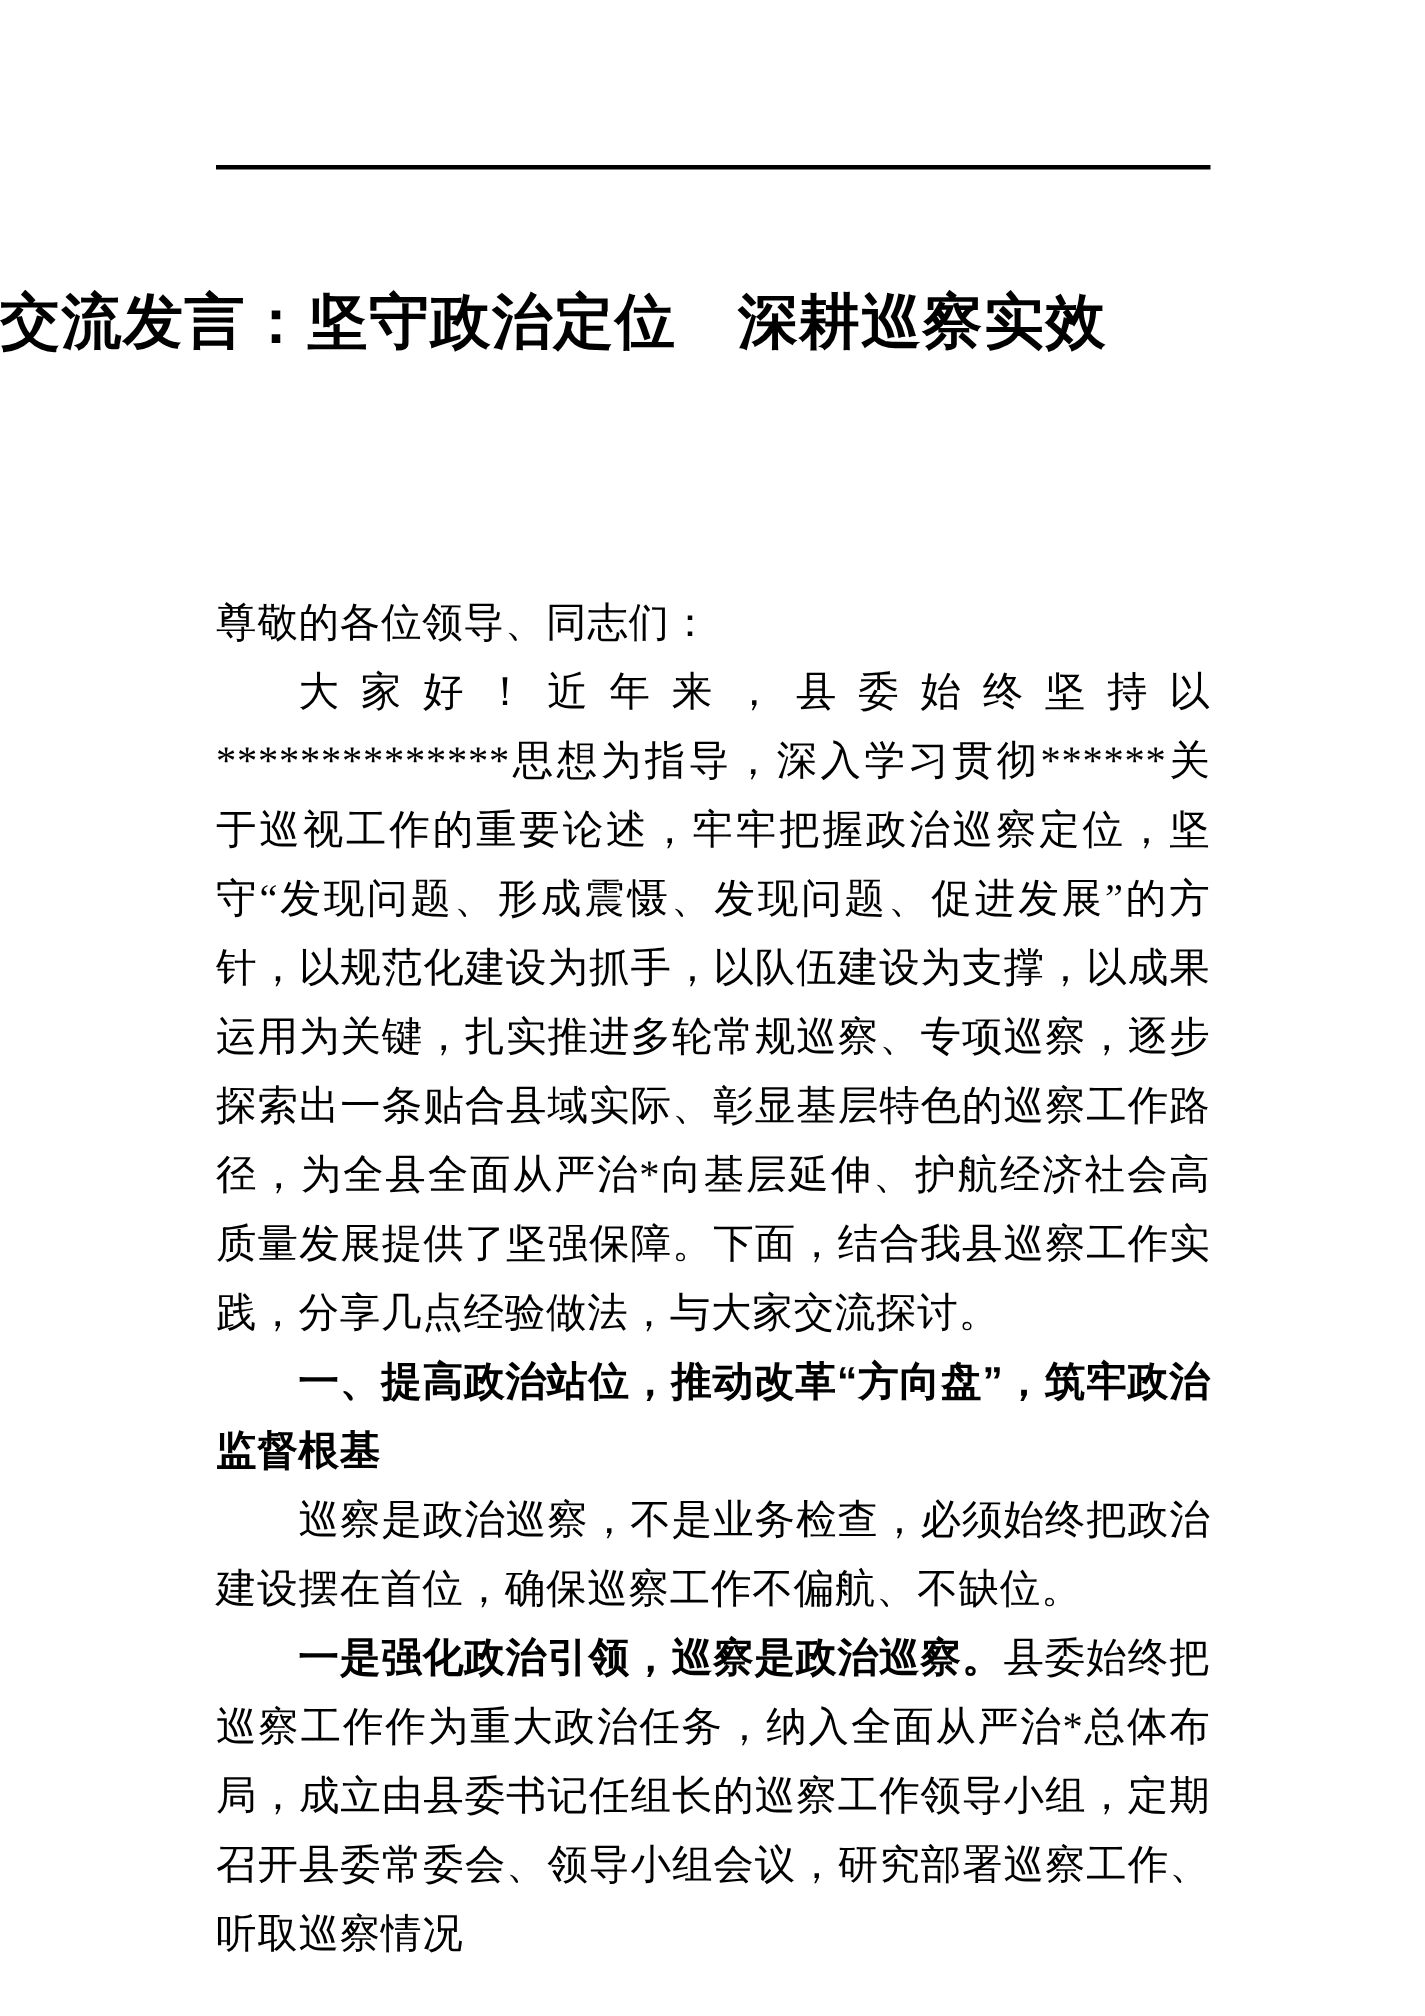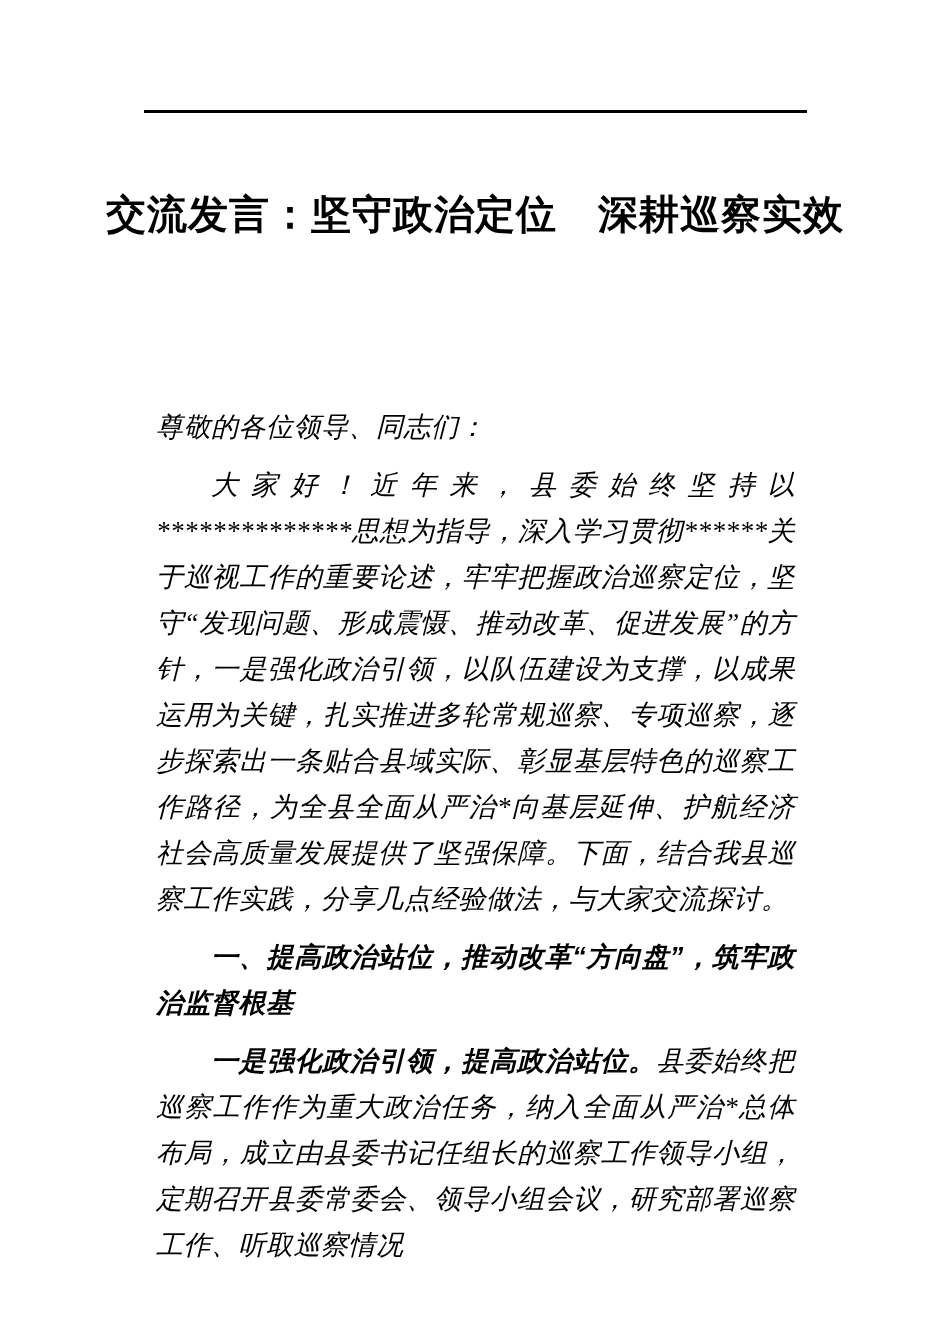--- a/index.html
+++ b/index.html
@@ -21,43 +21,42 @@
     top: 110px;
     width: 663px;
     height: 3px;
     background: #000000;
   }
   .title-block {
     position: absolute;
     left: 0;
     top: 181px;
     width: 950px;
-    text-align: center;
+    text-align: left;
     font-family: "Liberation Serif", "DejaVu Serif", serif;
     font-weight: bold;
     font-size: 40px;
     line-height: 68px;
     letter-spacing: 1px;
     white-space: nowrap;
   }
   .content {
     position: absolute;
     left: 144px;
     top: 392px;
     width: 663px;
     font-family: "Liberation Serif", "DejaVu Serif", serif;
     font-size: 27px;
     line-height: 46px;
     text-align: justify;
     letter-spacing: 0.5px;
   }
   .content p {
-    margin: 12px;
+    margin: 0;
     padding: 0;
-    font-style: italic;
   }
   .indent {
     text-indent: 55px;
   }
   .salutation {
     text-indent: 0;
   }
   .heading,
   .lead-bold {
     font-family: "Liberation Sans", "DejaVu Sans", sans-serif;
@@ -72,22 +71,23 @@
   <div class="header-rule"></div>
 
   <div class="title-block">
     <div class="title-line">交流发言：坚守政治定位　深耕巡察实效</div>
   </div>
 
   <div class="content">
 
     <p class="salutation">尊敬的各位领导、同志们：</p>
 
-    <p class="indent">大家好！近年来，县委始终坚持以**************思想为指导，深入学习贯彻******关于巡视工作的重要论述，牢牢把握政治巡察定位，坚守“发现问题、形成震慑、推动改革、促进发展”的方针，一是强化政治引领，以队伍建设为支撑，以成果运用为关键，扎实推进多轮常规巡察、专项巡察，逐步探索出一条贴合县域实际、彰显基层特色的巡察工作路径，为全县全面从严治*向基层延伸、护航经济社会高质量发展提供了坚强保障。下面，结合我县巡察工作实践，分享几点经验做法，与大家交流探讨。</p>
+    <p class="indent">大家好！近年来，县委始终坚持以**************思想为指导，深入学习贯彻******关于巡视工作的重要论述，牢牢把握政治巡察定位，坚守“发现问题、形成震慑、发现问题、促进发展”的方针，以规范化建设为抓手，以队伍建设为支撑，以成果运用为关键，扎实推进多轮常规巡察、专项巡察，逐步探索出一条贴合县域实际、彰显基层特色的巡察工作路径，为全县全面从严治*向基层延伸、护航经济社会高质量发展提供了坚强保障。下面，结合我县巡察工作实践，分享几点经验做法，与大家交流探讨。</p>
 
     <p class="heading indent">一、提高政治站位，推动改革“方向盘”，筑牢政治监督根基</p>
 
+    <p class="indent">巡察是政治巡察，不是业务检查，必须始终把政治建设摆在首位，确保巡察工作不偏航、不缺位。</p>
 
-    <p class="indent"><span class="lead-bold">一是强化政治引领，提高政治站位。</span><span>县委始终把巡察工作作为重大政治任务，纳入全面从严治*总体布局，成立由县委书记任组长的巡察工作领导小组，定期召开县委常委会、领导小组会议，研究部署巡察工作、听取巡察情况</span></p>
+    <p class="indent"><span class="lead-bold">一是强化政治引领，巡察是政治巡察。</span><span>县委始终把巡察工作作为重大政治任务，纳入全面从严治*总体布局，成立由县委书记任组长的巡察工作领导小组，定期召开县委常委会、领导小组会议，研究部署巡察工作、听取巡察情况</span></p>
 
   </div>
 
 </div>
 
 </body></html>

